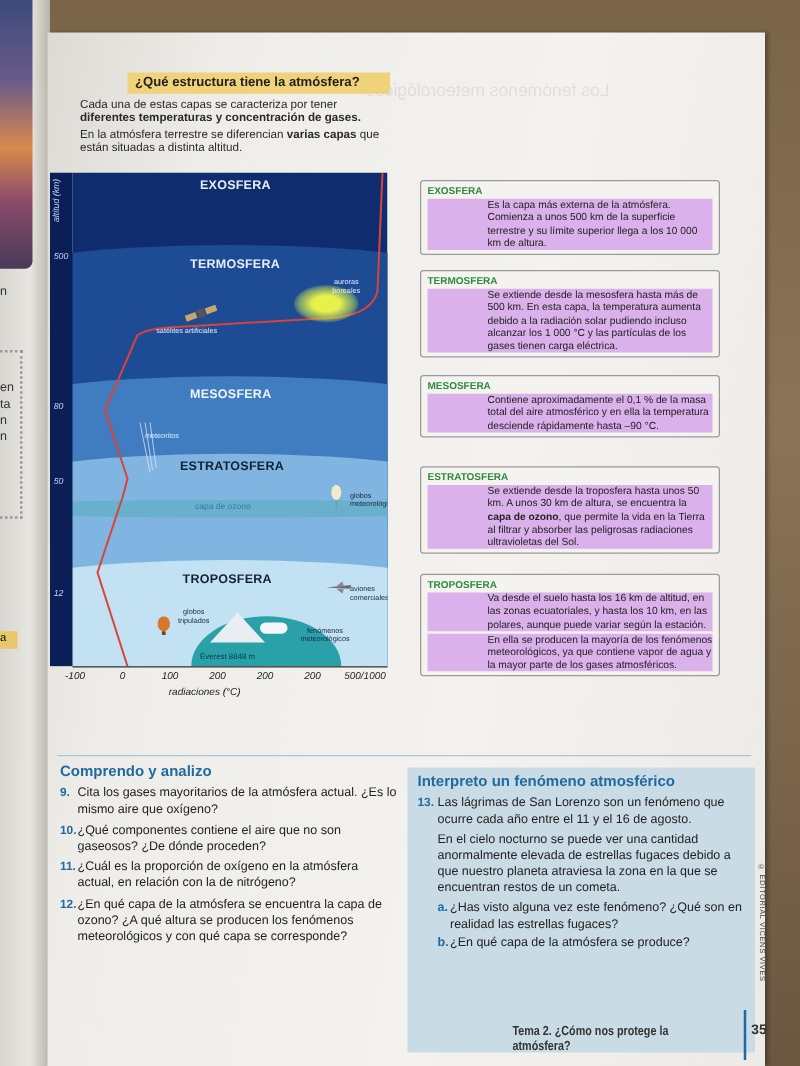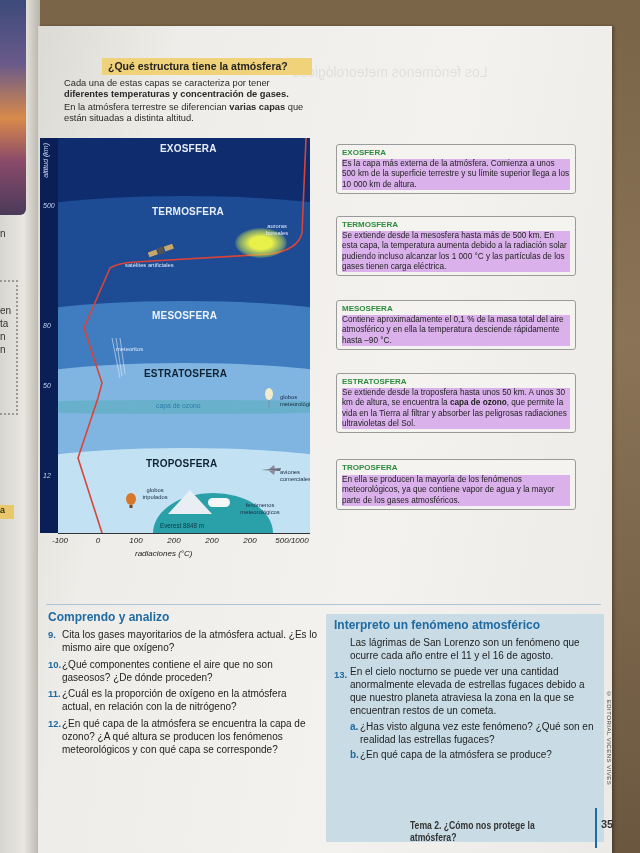--- a/index.html
+++ b/index.html
@@ -59,34 +59,34 @@
   .xaxis .tick { position: absolute; top: 3px; font-size: 8px; font-style: italic; color: #222; transform: translateX(-50%); }
   .xaxis .title { position: absolute; left: 95px; top: 16px; font-size: 8px; font-style: italic; color: #222; }
 
   
   .infobox {
     position: absolute; left: 298px; width: 240px;
     border: 1px solid #9a9a9a; border-radius: 3px; background: #f4f3f0;
     padding: 3px 5px; font-size: 8.2px; line-height: 10.2px; color: #222;
   }
   .infobox .h { color: #2e8b3e; font-weight: bold; font-size: 8px; margin-bottom: 1px; }
-  .hl { background: rgba(196, 122, 230, 0.55); }
+  .hl { background: rgba(196, 122, 230, 0.55); padding-left: 48px; }
 
   .divider { position: absolute; left: 8px; top: 578px; width: 555px; height: 1px; background: #a8c6d8; }
   .comprendo { position: absolute; left: 10px; top: 584px; width: 270px; }
   .comprendo .h, .interpreto .h { font-weight: bold; font-size: 12px; color: #1f6aa0; margin-bottom: 4px; }
   .q { display: flex; font-size: 10px; line-height: 13.3px; color: #222; margin-bottom: 3px; }
   .q .num { width: 14px; flex: none; font-weight: bold; color: #1f6aa0; font-size: 9.5px; }
   .interpreto {
     position: absolute; left: 288px; top: 588px; width: 278px; height: 228px;
     background: #c9dce6; padding: 4px 8px;
   }
   .interpreto .body { font-size: 10px; line-height: 13.3px; color: #222; }
   .interpreto .row { display: flex; }
-  .interpreto .num { width: 16px; flex: none; font-weight: bold; color: #1f6aa0; font-size: 9.5px; margin-top: 32px; }
+  .interpreto .num { width: 16px; flex: none; font-weight: bold; color: #1f6aa0; font-size: 9.5px; }
   .interpreto .sub { display: flex; margin-top: 2px; }
   .interpreto .sub b { width: 10px; flex: none; color: #1f6aa0; }
   .vertical-credit { position: absolute; left: 568px; top: 665px; font-size: 6px; color: #444; writing-mode: vertical-rl; letter-spacing: 0.5px; }
   .footer-text { position: absolute; left: 372px; top: 793px; font-size: 10.5px; font-weight: bold; color: #333; transform: scaleX(0.82); transform-origin: left; }
   .footer-bar { position: absolute; left: 557px; top: 782px; width: 2px; height: 40px; background: #1f6aa0; }
   .footer-page { position: absolute; left: 563px; top: 792px; font-size: 11px; font-weight: bold; color: #333; }
 </style>
 </head>
 <body>
 
@@ -201,20 +201,21 @@
   <div class="infobox" style="top:274px">
     <div class="h">MESOSFERA</div>
     <div class="hl">Contiene aproximadamente el 0,1 % de la masa total del aire atmosférico y en ella la temperatura desciende rápidamente hasta –90 °C.</div>
   </div>
   <div class="infobox" style="top:347px">
     <div class="h">ESTRATOSFERA</div>
     <div class="hl"><span>Se extiende desde la troposfera hasta unos 50 km. A unos 30 km de altura, se encuentra la </span><b>capa de ozono</b><span>, que permite la vida en la Tierra al filtrar y absorber las peligrosas radiaciones ultravioletas del Sol.</span></div>
   </div>
   <div class="infobox" style="top:433px">
     <div class="h">TROPOSFERA</div>
+    <div class="hl">Va desde el suelo hasta los 16 km de altitud, en las zonas ecuatoriales, y hasta los 10 km, en las polares, aunque puede variar según la estación.</div>
     <div class="hl" style="margin-top:2px">En ella se producen la mayoría de los fenómenos meteorológicos, ya que contiene vapor de agua y la mayor parte de los gases atmosféricos.</div>
   </div>
 
   <div class="divider"></div>
 
   <div class="comprendo">
     <div class="h">Comprendo y analizo</div>
     <div class="q">
         <span class="num">9.</span>
         <span>Cita los gases mayoritarios de la atmósfera actual. ¿Es lo mismo aire que oxígeno?</span>

